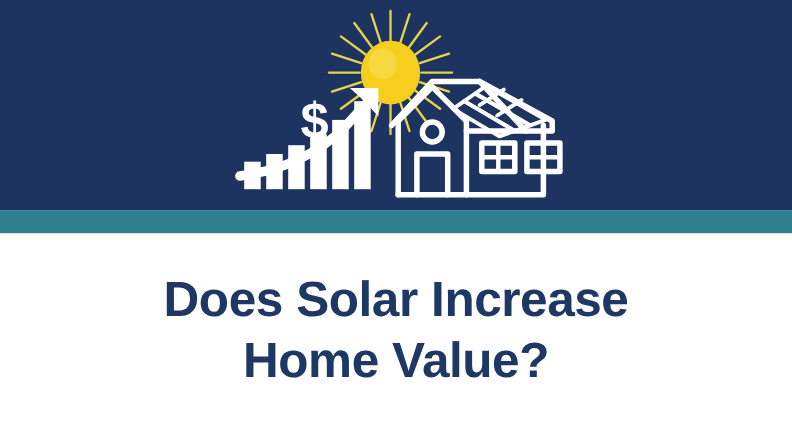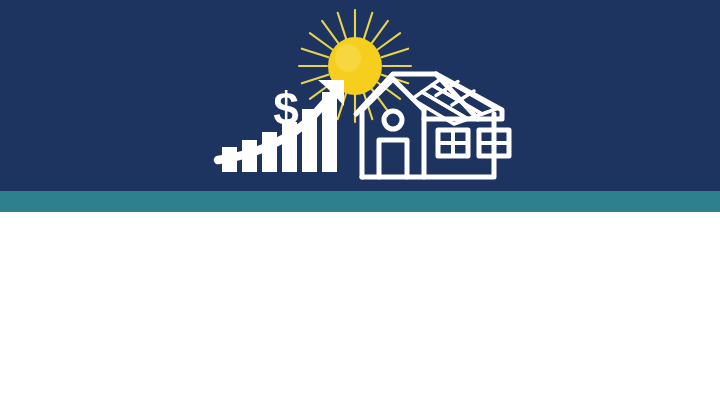--- a/index.html
+++ b/index.html
@@ -158,14 +158,18 @@
         <g>
           <rect x="269" y="128" width="30" height="26" stroke-width="5"></rect>
           <line x1="284" y1="128" x2="284" y2="154" stroke-width="4"></line>
           <line x1="269" y1="141" x2="299" y2="141" stroke-width="4"></line>
         </g>
       </g>
 
     </svg>
   </div>
 
+  <div class="title-block">
+    <span class="title-line">Does Solar Increase</span>
+    <span class="title-line">Home Value?</span>
+  </div>
 
 </div>
 
 </body></html>

